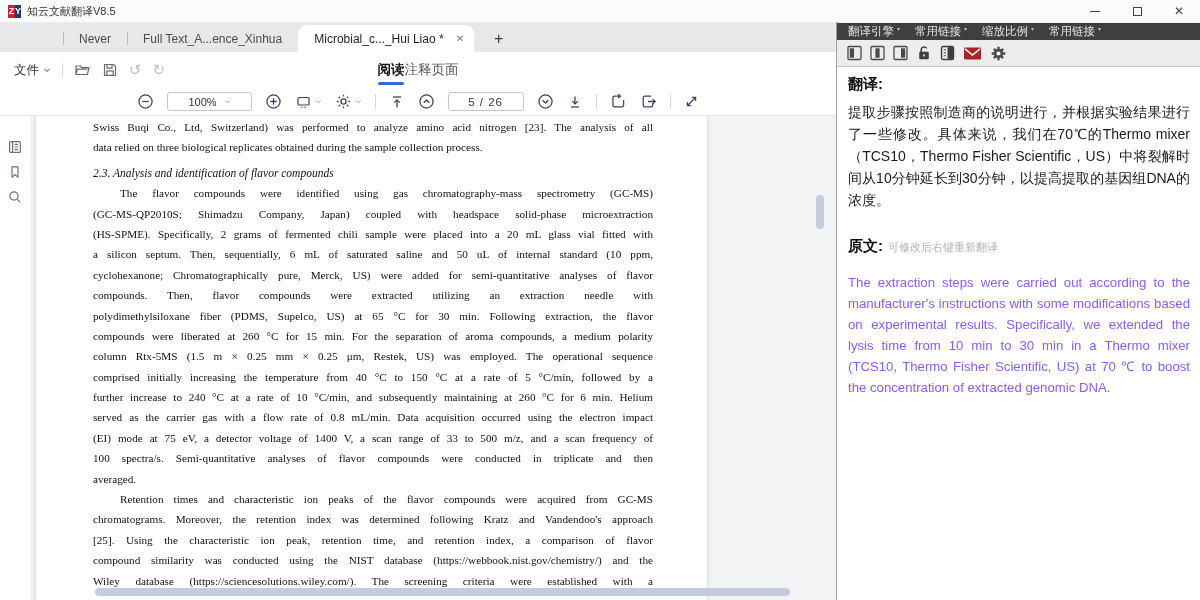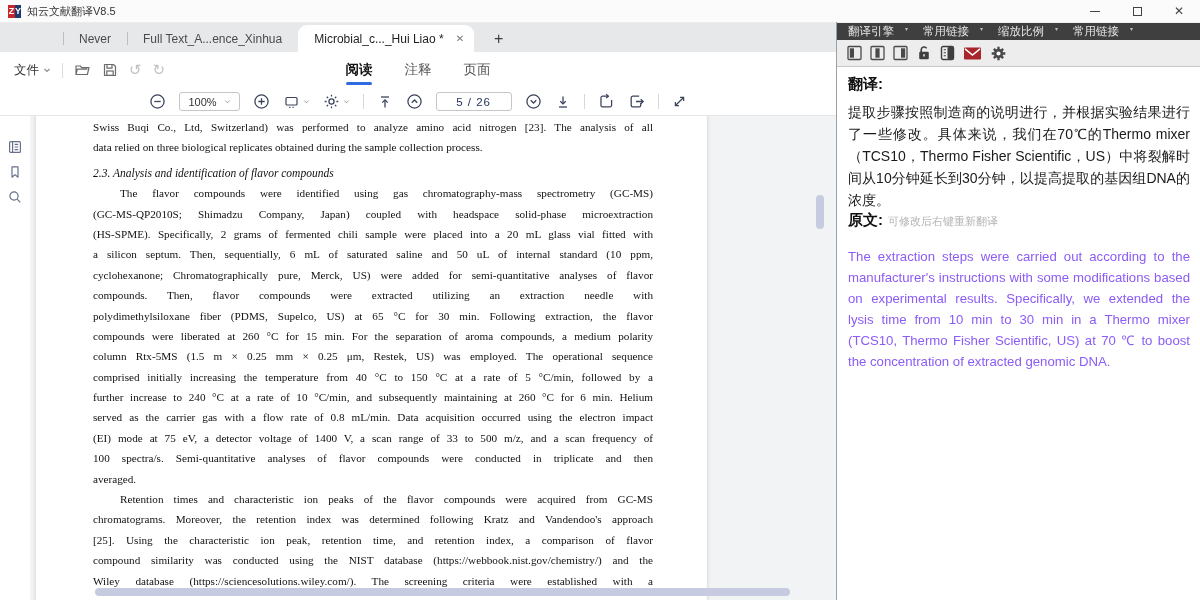--- a/index.html
+++ b/index.html
@@ -27,30 +27,30 @@
   .tclose{margin-left:12px;font-size:10px;color:#777}
   .newtab{margin-left:16px;margin-bottom:5px;font-size:16px;color:#3c3c3c;padding:0 4px;line-height:1}
 
   
   .toolbar{position:absolute;top:52px;left:0;width:836px;height:36px;background:#fff;z-index:6}
   .tb-left{position:absolute;left:14px;top:0;height:36px;display:flex;align-items:center;gap:11px}
   .filemenu{display:flex;align-items:center;gap:4px;font-size:12.5px;color:#333}
   .tsep{width:1px;height:15px;background:#ddd}
   .tico{display:flex;align-items:center}
   .udre{font-family:"DejaVu Sans",sans-serif;font-size:15px;color:#c2c2c2;line-height:1}
-  .tb-center{height:36px;display:flex;justify-content:center;gap:32px}
+  .tb-center{height:36px;display:flex;justify-content:center;}
   .vtab{font-size:13.5px;color:#555;position:relative;height:36px;line-height:36px}
   .vtab.active{color:#111;font-weight:bold}
   .vtab.active::after{content:"";position:absolute;left:50%;transform:translateX(-50%);bottom:3px;width:26px;height:3px;background:#2e6ae0;border-radius:2px}
 
   
   .pbar{position:absolute;top:88px;left:0;width:836px;height:27px;background:#fff;border-bottom:1px solid #e6e6e6;display:flex;align-items:center;justify-content:center;gap:13px;z-index:6}
   .pico{display:flex;align-items:center;gap:3px}
   .pico svg{display:block}
-  .zoombox{display:flex;align-items:center;gap:7px;border:1px solid #c6c6c6;border-radius:3px;height:19px;padding:0 8px;font-size:11px;color:#333;box-sizing:border-box}
+  .zoombox{display:flex;align-items:center;gap:7px;border:1px solid #c6c6c6;border-radius:3px;height:19px;padding:0 20px;font-size:11px;color:#333;box-sizing:border-box}
   .pagebox{width:76px;height:19px;border:1px solid #c6c6c6;border-radius:3px;display:flex;align-items:center;justify-content:center;font-size:11.5px;color:#22365c;letter-spacing:1px;box-sizing:border-box}
   .psep{width:1px;height:15px;background:#d8d8d8}
 
   
   .sidebar{position:absolute;left:0;top:115px;width:30px;height:485px;background:#fff;z-index:5;display:flex;flex-direction:column;align-items:center;padding-top:24px;box-sizing:border-box;gap:9px}
   .sbico{width:16px;height:16px}
 
   
   .pdfarea{position:absolute;left:30px;top:115px;width:806px;height:485px;background:#f2f3f5;overflow:hidden}
   .page{position:absolute;left:6px;top:0;width:671px;height:500px;background:#fff;box-shadow:0 0 4px rgba(0,0,0,.16);padding:2px 54px 0 57px;box-sizing:border-box}
@@ -60,28 +60,28 @@
   .pline.heading{font-style:italic;font-size:11.5px;margin-top:5px}
   .vthumb{position:absolute;left:786px;top:80px;width:8px;height:34px;background:#c6cbdf;border-radius:4px}
   .hthumb{position:absolute;left:65px;bottom:4px;width:695px;height:8px;background:#c6cbdf;border-radius:4px}
 
   
   .vdiv{position:absolute;left:836px;top:22px;width:1px;height:578px;background:#9aa0a6;z-index:25}
 
   
   .rpanel{position:absolute;left:837px;top:22px;width:363px;height:578px;background:#fff;z-index:15}
   .rmenu{height:18px;background:#3f3f3f;display:flex;align-items:center;gap:15px;padding-left:11px;font-size:11.5px;color:#e6e6e6}
-  .rmenu-item{display:flex;align-items:flex-start;gap:11px;white-space:nowrap}
+  .rmenu-item{display:flex;align-items:flex-start;gap:3px;white-space:nowrap}
   .mcaret{font-size:6px;color:#bdbdbd;line-height:10px}
   .ricons{height:26px;background:#ededee;border-bottom:1px solid #c9c9c9;display:flex;align-items:center;gap:8px;padding-left:10px}
   .ricon{display:flex;align-items:center}
   .rcontent{padding:8px 10px 0 11px}
   .rp-h{font-size:15px;font-weight:bold;color:#111}
   .trans-zh{margin-top:7px;font-size:14px;line-height:22px;color:#1a1a1a;text-align:justify;font-weight:500}
-  .orig-row{display:flex;align-items:baseline;gap:5px}
+  .orig-row{margin-top:26px;display:flex;align-items:baseline;gap:5px}
   .orig-hint{font-size:11px;color:#b3b3b3;font-weight:normal}
   .orig-en{margin-top:16px;font-size:13.2px;line-height:21px;color:#8b5cf6;text-align:justify}
 </style>
 </head>
 <body>
 
 <div class="app">
 
   <div class="titlebar">
     <div class="logo">

